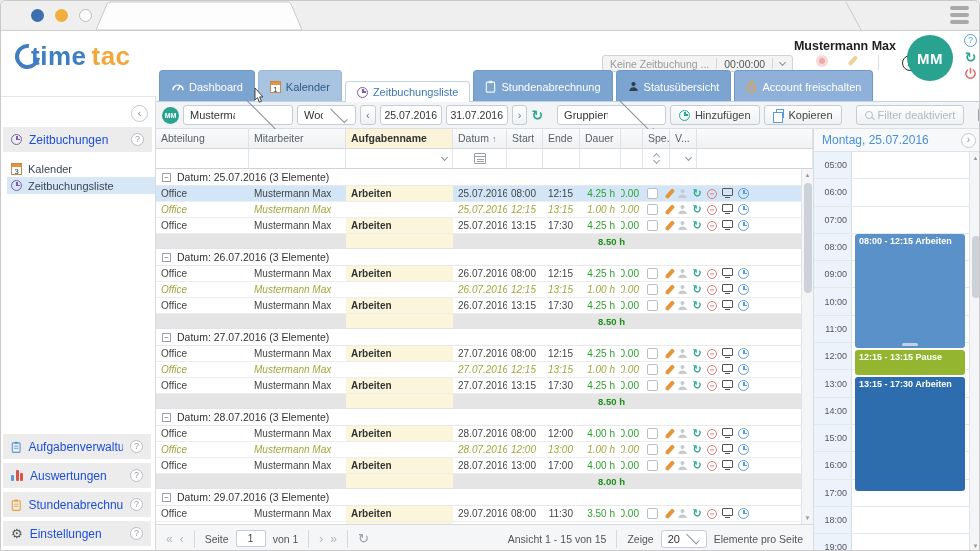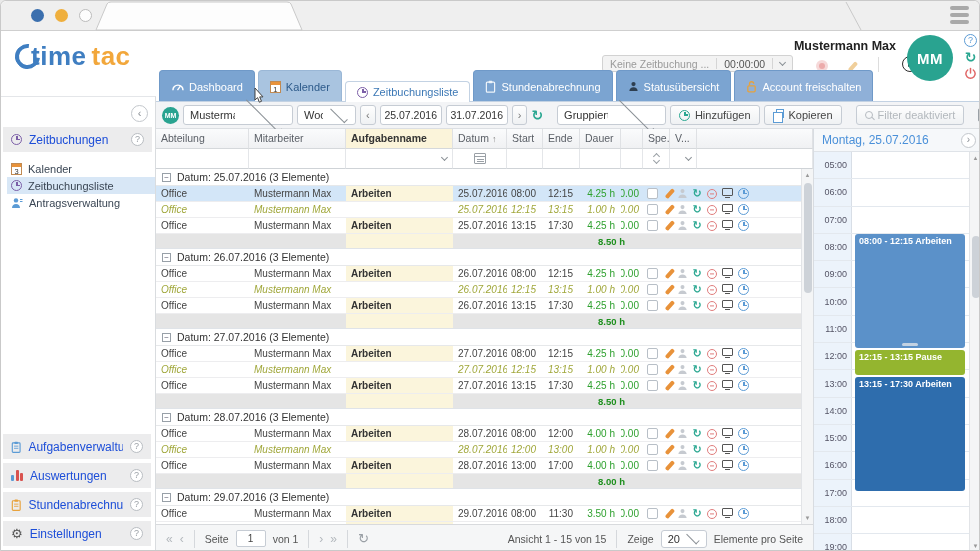--- a/index.html
+++ b/index.html
@@ -18,21 +18,21 @@
   .hamb-top{position:absolute;right:12px;top:5px;display:flex;flex-direction:column;gap:3px;}
   .hamb-top i{width:19px;height:4px;background:#a9a9a9;border-radius:2px;}
 
   
   .app-header{position:absolute;top:30px;left:0;width:980px;height:50px;background:#fff;}
   .logo{position:absolute;left:14px;top:8px;display:flex;align-items:center;height:34px;}
   .logo-mark{width:25px;height:25px;border:4.5px solid #3f7ec1;border-radius:50%;border-top-color:transparent;transform:rotate(52deg);}
   .logo-blue{margin-left:-9px;font-size:26px;font-weight:bold;color:#3f7ec1;letter-spacing:.5px;}
   .logo-orange{margin-left:5px;font-size:26px;font-weight:bold;color:#f2a73b;letter-spacing:.5px;}
   .user-name{position:absolute;right:85px;top:8px;font-size:12.5px;font-weight:bold;color:#222;}
-  .tracking{position:absolute;left:601px;top:24px;display:flex;align-items:flex-end;gap:23px;}
+  .tracking{position:absolute;left:601px;top:24px;display:flex;align-items:flex-start;gap:23px;}
   .pill{display:flex;align-items:center;height:17px;background:#f3f3f3;border:1px solid #d2d2d2;border-radius:3px;padding:0 7px;gap:7px;}
   .pill .lbl{font-size:10.5px;color:#9a9a9a;}
   .pill .tm{font-size:10.5px;color:#555;}
   .pill .pdiv{width:1px;height:11px;background:#d5d5d5;}
   .cvd{width:5px;height:5px;border-right:1.4px solid #8a9096;border-bottom:1.4px solid #8a9096;transform:rotate(45deg);margin-top:-2px;flex:0 0 auto;}
   .rec{width:12px;height:12px;border-radius:50%;background:#f6d9d9;position:relative;}
   .rec::after{content:"";position:absolute;inset:3px;background:#ecabab;border-radius:50%;}
   .pncl{display:inline-block;width:3.5px;height:11px;background:currentColor;border-radius:1.5px;transform:rotate(42deg);}
   .note{color:#f0cf9b;}
   .vsep{width:1px;height:15px;background:#ddd;}
@@ -305,28 +305,20 @@
     </div>
     <div class="side-items">
       <div class="side-item">
         <span class="mini-cal"><span>3</span></span>
         <span>Kalender</span>
       </div>
       <div class="side-item selected">
         <span class="clk purple"></span>
         <span>Zeitbuchungsliste</span>
       </div>
-      <div class="side-item">
-        <svg width="12" height="12" viewBox="0 0 12 12">
-          <circle cx="5" cy="3.4" r="2.2" fill="#5b9bd5"></circle>
-          <path d="M1 11c0-2.5 1.8-3.9 4-3.9s4 1.4 4 3.9z" fill="#5b9bd5"></path>
-          <path d="M9 2.5h2.5M9 4.5h2.5" stroke="#5b9bd5" stroke-width="1"></path>
-        </svg>
-        <span>Antragsverwaltung</span>
-      </div>
     </div>
     <div class="side-bottom">
       <div class="side-bar">
         <svg width="12" height="14" viewBox="0 0 12 14">
           <rect x="1.5" y="2.2" width="9" height="11" rx="1" fill="none" stroke="#5b9bd5" stroke-width="1.3"></rect>
           <rect x="4" y="0.8" width="4" height="2.6" rx="0.8" fill="#5b9bd5"></rect>
           <path d="M3.5 6h5M3.5 8.5h5" stroke="#5b9bd5" stroke-width="1"></path>
         </svg>
         <span class="sb-label">Aufgabenverwaltung</span>
         <span class="hlp"></span>

